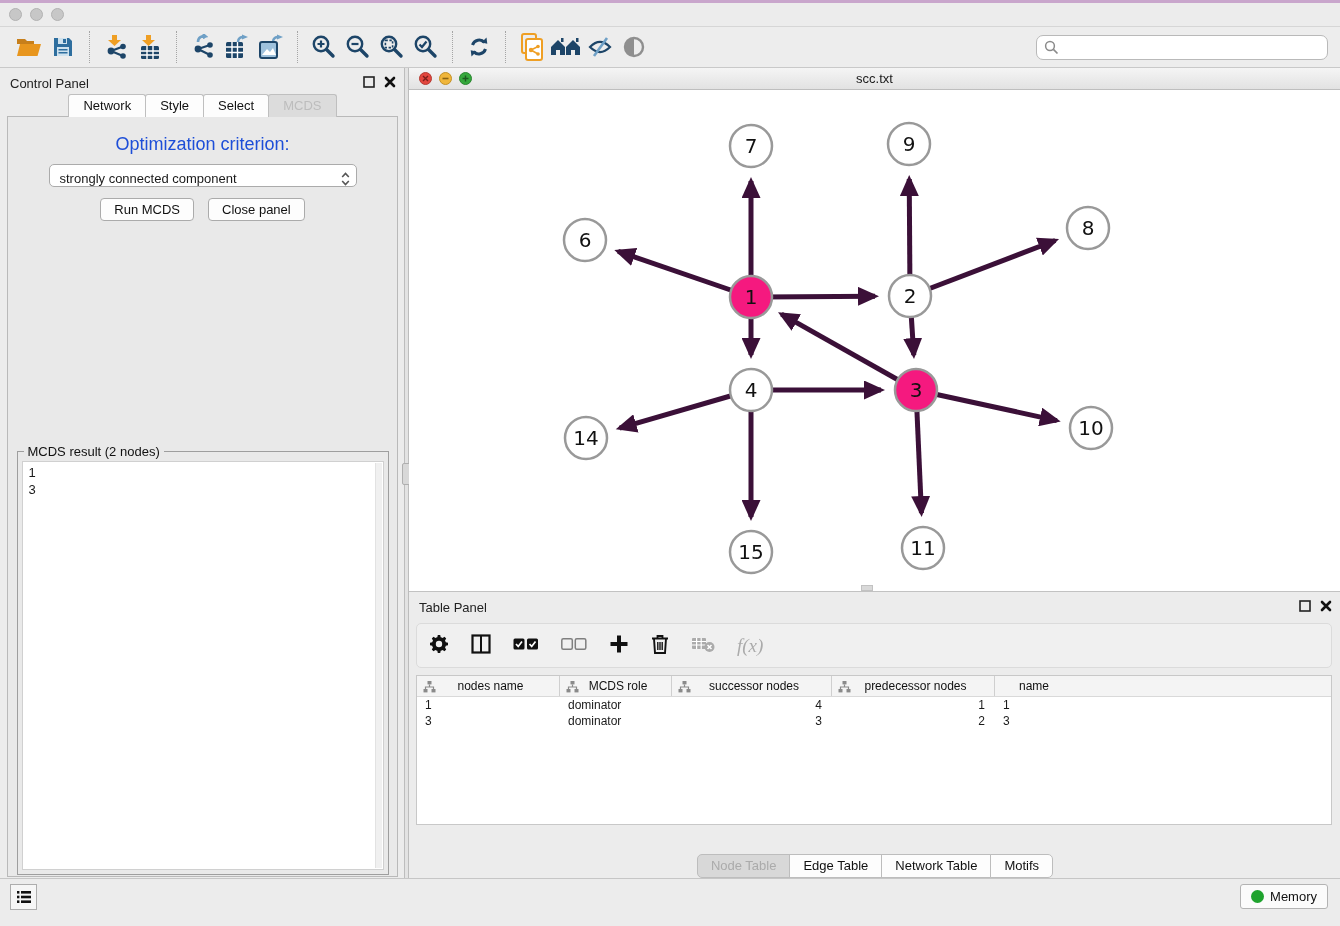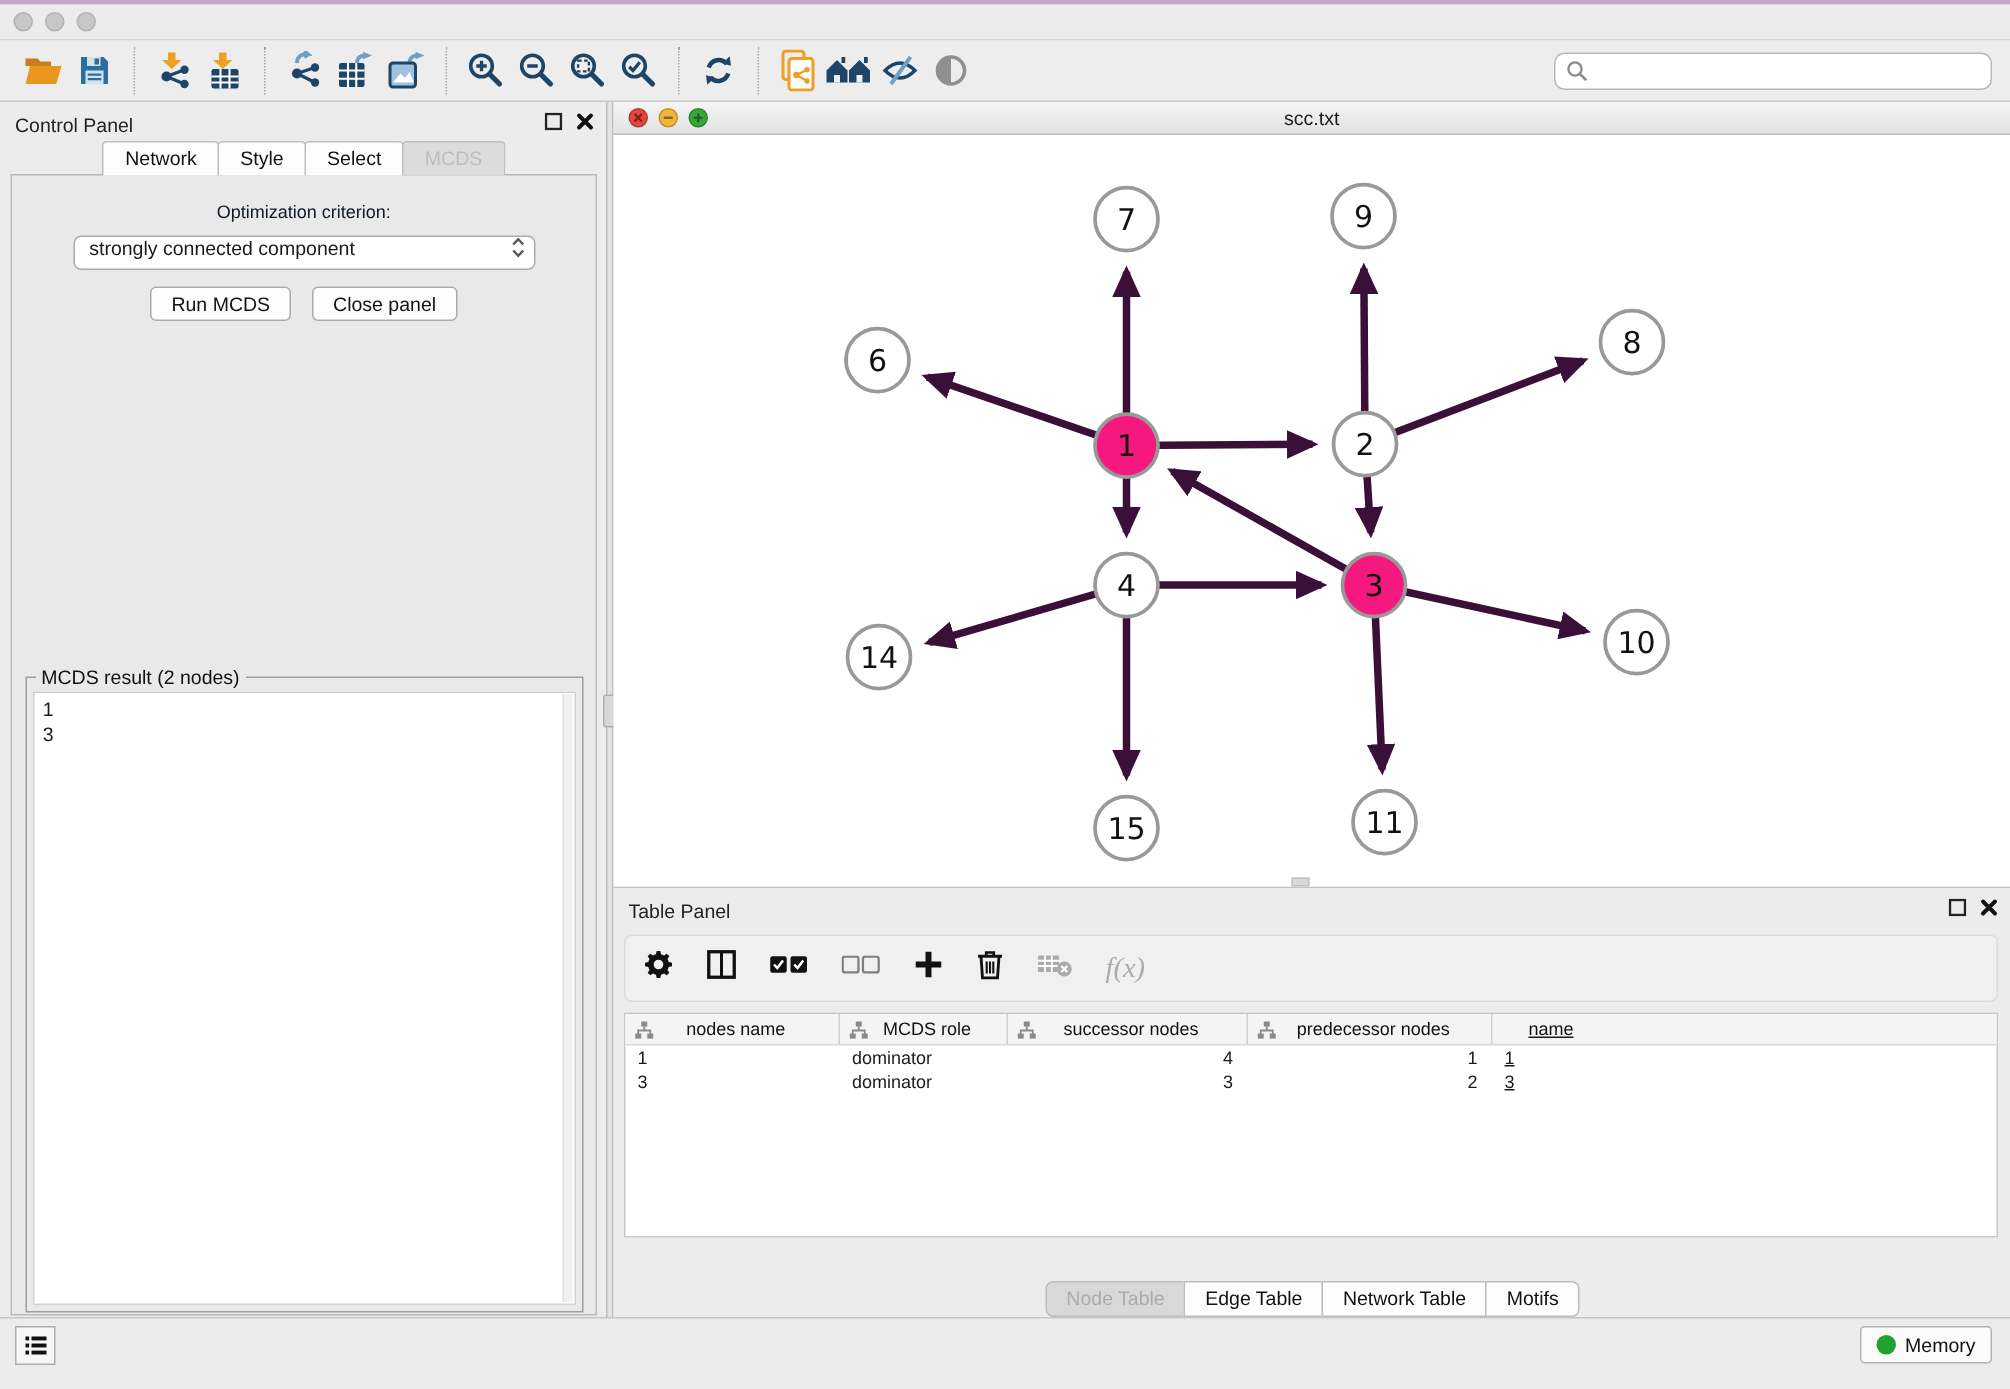--- a/index.html
+++ b/index.html
@@ -33,23 +33,23 @@
   .control-panel { width:404px; height:818px; background:#ECECEC; position:relative; display:flex; flex-direction:column; }
   .panel-head { height:26px; display:flex; align-items:center; padding:4px 8px 0 10px; }
   .panel-head .ph-title { font-size:13px; color:#222; }
   .ph-icons { margin-left:auto; display:flex; gap:9px; align-items:center; }
   .cp-tabs { display:flex; justify-content:center; margin-bottom:-1px; position:relative; z-index:2; }
   .cp-tab { background:#FDFDFD; border:1px solid #BFBFBF; border-bottom:none; padding:3px 14px 4px;
     font-size:13px; color:#111; margin-right:-1px; border-radius:3px 3px 0 0; }
   .cp-tab.active { background:#DCDCDC; color:#BDBDBD; }
   .cp-content { flex:1; margin:0 6px 9px 7px; border:1px solid #B9B9B9; background:#E9E9E9;
     display:flex; flex-direction:column; align-items:center; }
-  .opt-label { margin-top:17px; font-size:12px; color:#0f172a; }
+  .opt-label { margin-top:17px; font-size:18px; color:#1d4ed8; }
   .criterion-select { margin-top:9px; width:308px; height:23px; background:#fff; border:1px solid #ABABAB;
-    border-radius:5px; display:flex; align-items:flex-start; padding:0 6px 0 10px; font-size:13px; }
+    border-radius:5px; display:flex; align-items:flex-end; padding:0 6px 0 10px; font-size:13px; }
   .criterion-select .stepper { margin-left:auto; display:flex; flex-direction:column; align-items:center; line-height:5px; }
   .btn { background:#FDFDFD; border:1px solid #ABABAB; border-radius:4px; font-size:13px;
     padding:3px 13px; color:#111; }
   .cp-buttons { display:flex; gap:14px; margin-top:11px; }
   .result-group { margin-top:auto; width:372px; height:424px; border:1px solid #9E9E9E; position:relative;
     margin-bottom:1px; padding:9px 4px 4px 4px; }
   .result-legend { position:absolute; top:-8px; left:6px; background:#E9E9E9; padding:0 4px; font-size:13px; color:#111; }
   .result-text { width:100%; height:100%; background:#fff; border:1px solid #D0D0D0; font-size:13px;
     padding:2px 0 0 6px; position:relative; line-height:17px; }
   .result-scroll { position:absolute; right:1px; top:1px; bottom:1px; width:7px; background:#F0F0F0; border-left:1px solid #E2E2E2; }
@@ -78,21 +78,21 @@
   
   .table-panel { flex:1; background:#ECECEC; display:flex; flex-direction:column; position:relative; }
   .tp-toolbar { margin:5px 8px 0 7px; height:45px; background:#F0F0F0; border:1px solid #DBDBDB; border-radius:5px;
     display:flex; align-items:center; padding:0 12px; gap:22px; }
   .tp-table { margin:7px 8px 0 7px; background:#fff; border:1px solid #C8C8C8; height:150px; font-size:12px; }
   .tp-header { display:flex; height:21px; background:#F4F4F4; border-bottom:1px solid #D9D9D9; }
   .tp-hcell { display:flex; align-items:center; border-right:1px solid #CFCFCF; position:relative; padding-left:6px; }
   .tp-hcell .hlabel { flex:1; text-align:center; color:#111; padding-right:14px; }
   .tp-row { display:flex; height:16px; line-height:16px; }
   .tp-cell { padding:0 10px 0 8px; overflow:hidden; white-space:nowrap; }
-  .col0{width:143px;} .col1{width:112px;} .col2{width:160px;} .col3{width:163px;} .col4{width:86px; border-right:none;text-decoration:underline;}
+  .col0{width:143px;} .col1{width:112px;} .col2{width:160px;} .col3{width:163px;} .col4{width:86px; border-right:none;}
   .num-right { text-align:right; }
   .tp-tabs { position:absolute; bottom:8px; left:0; right:0; display:flex; justify-content:center; }
   .tp-tab { background:#FDFDFD; border:1px solid #BDBDBD; padding:3px 13px 4px; font-size:13px; color:#111; margin-right:-1px; }
   .tp-tab:first-child { border-radius:5px 0 0 5px; }
   .tp-tab:last-child { border-radius:0 5px 5px 0; }
   .tp-tab.active { background:#D8D8D8; color:#ABABAB; }
 
   
   .status-left-btn { width:27px; height:26px; background:#F6F6F6; border:1px solid #ADADAD;
     display:flex; align-items:center; justify-content:center; }

